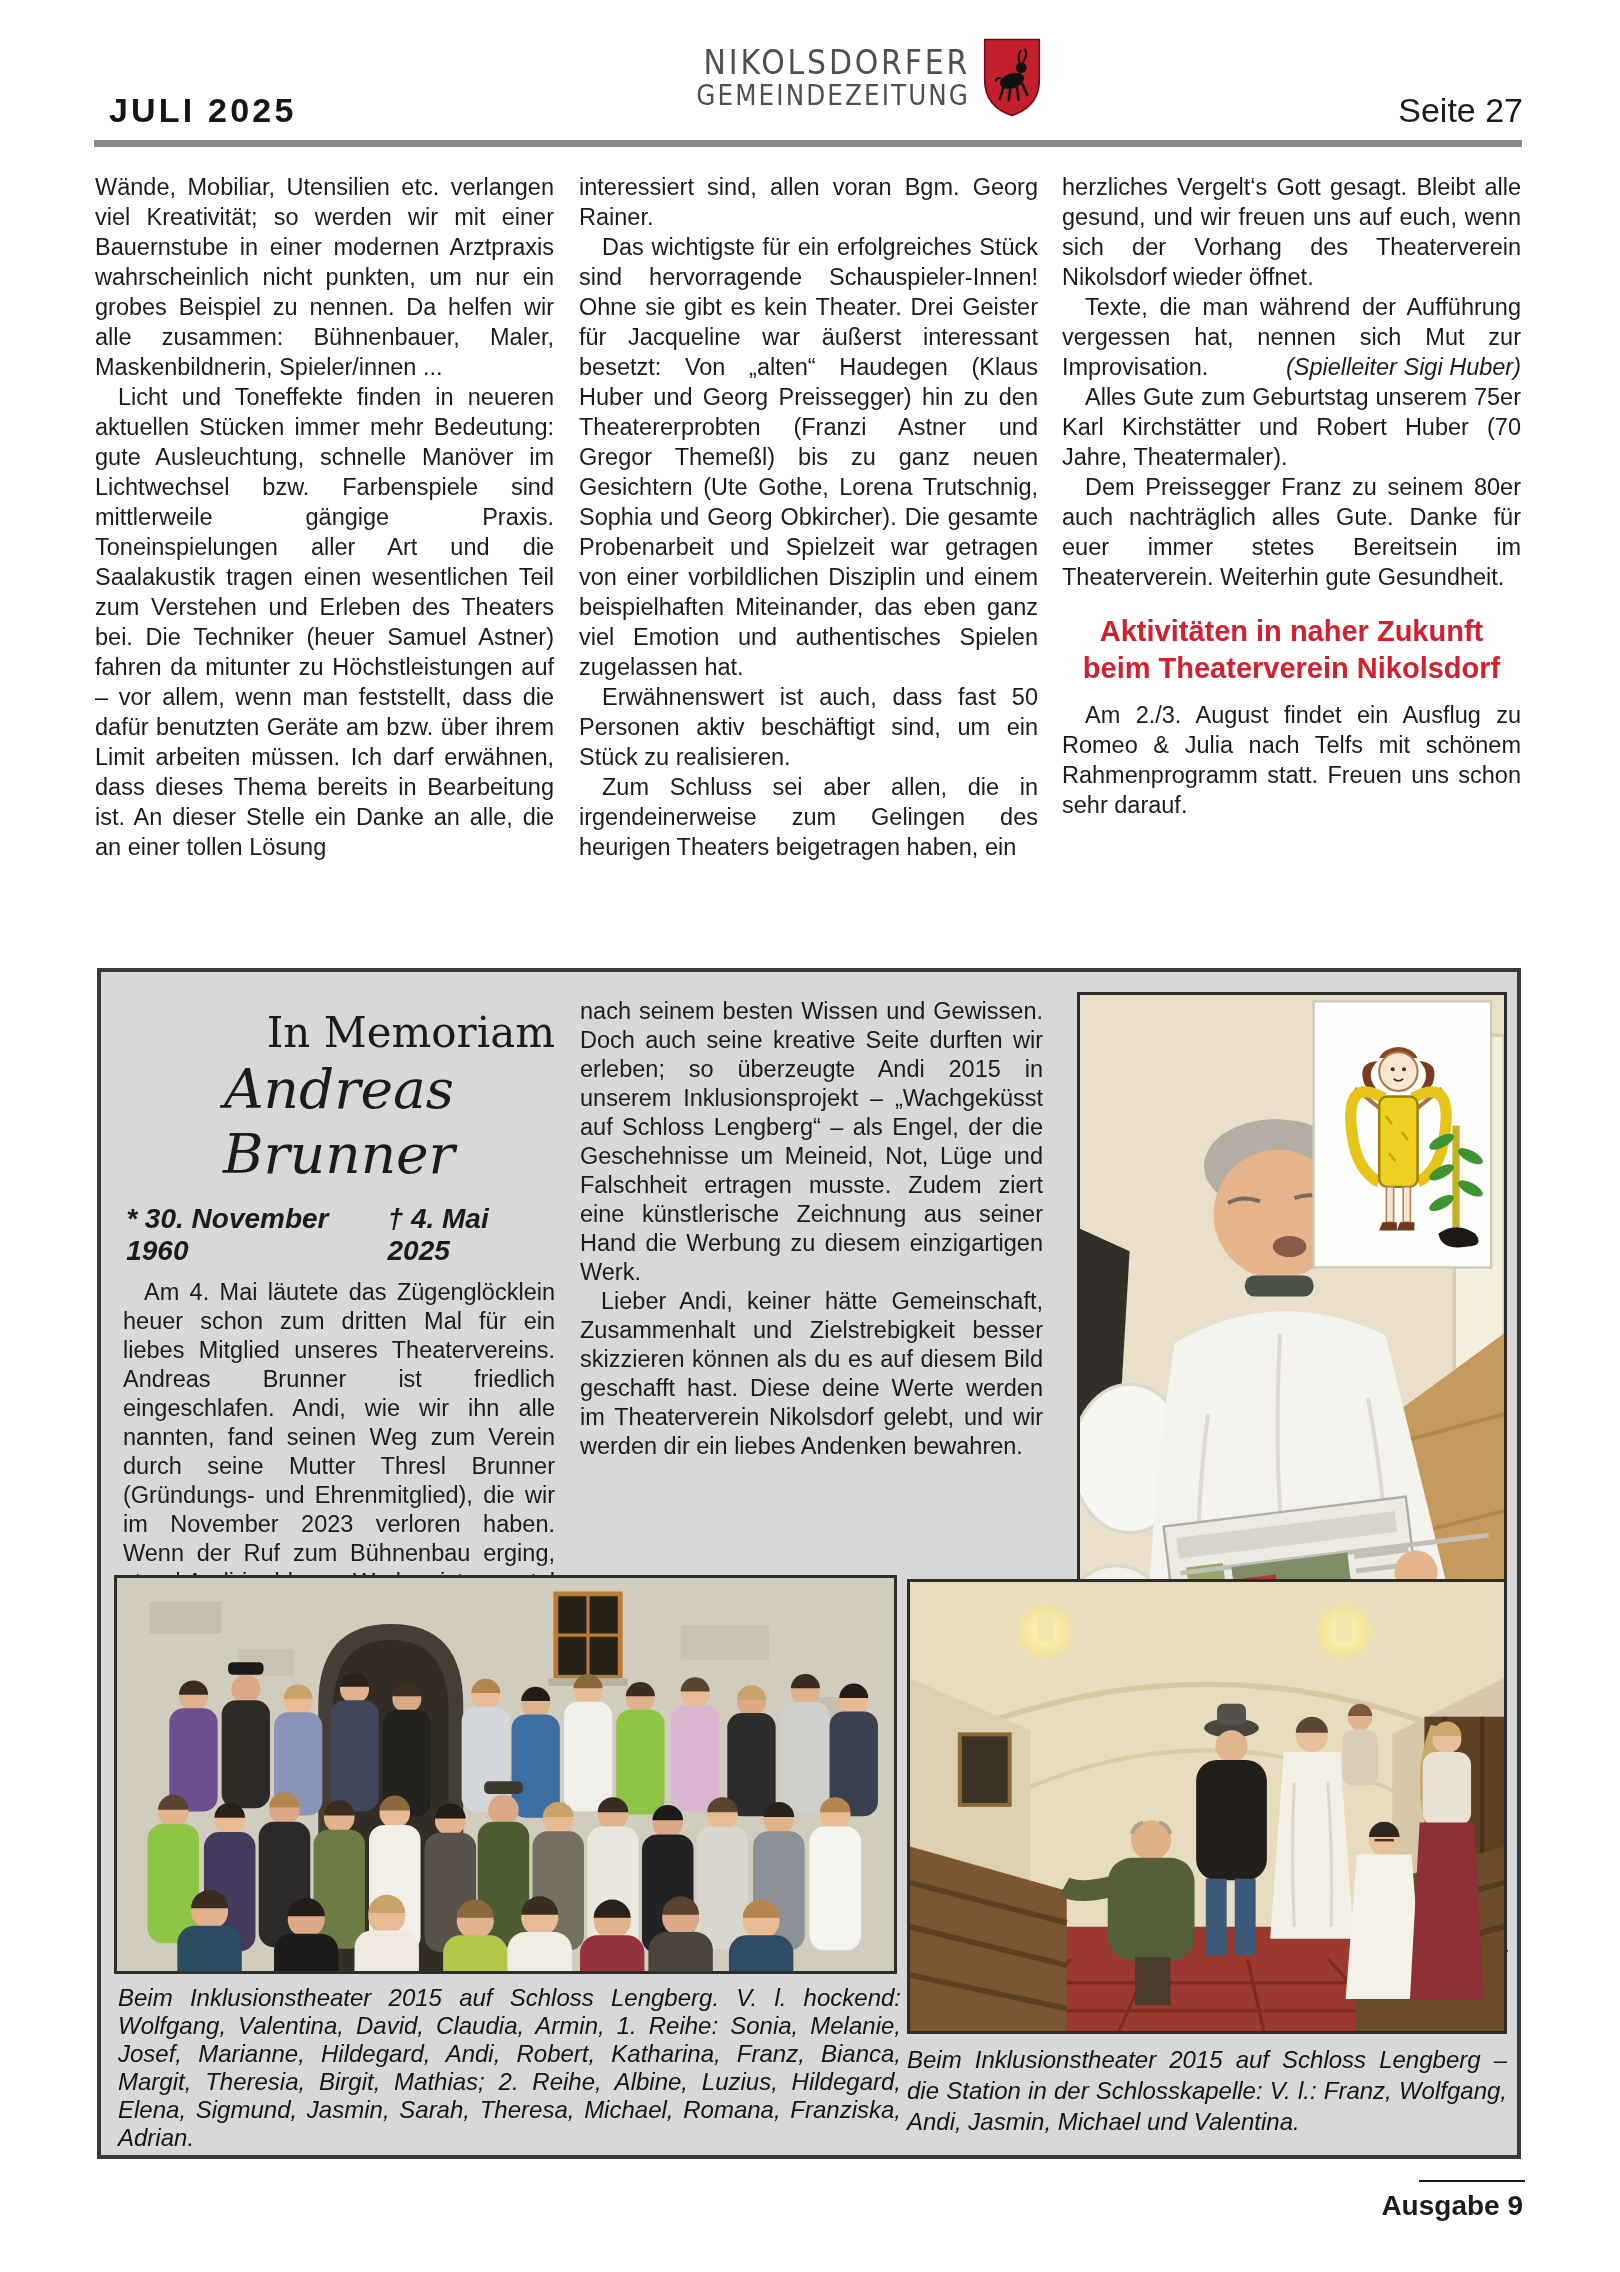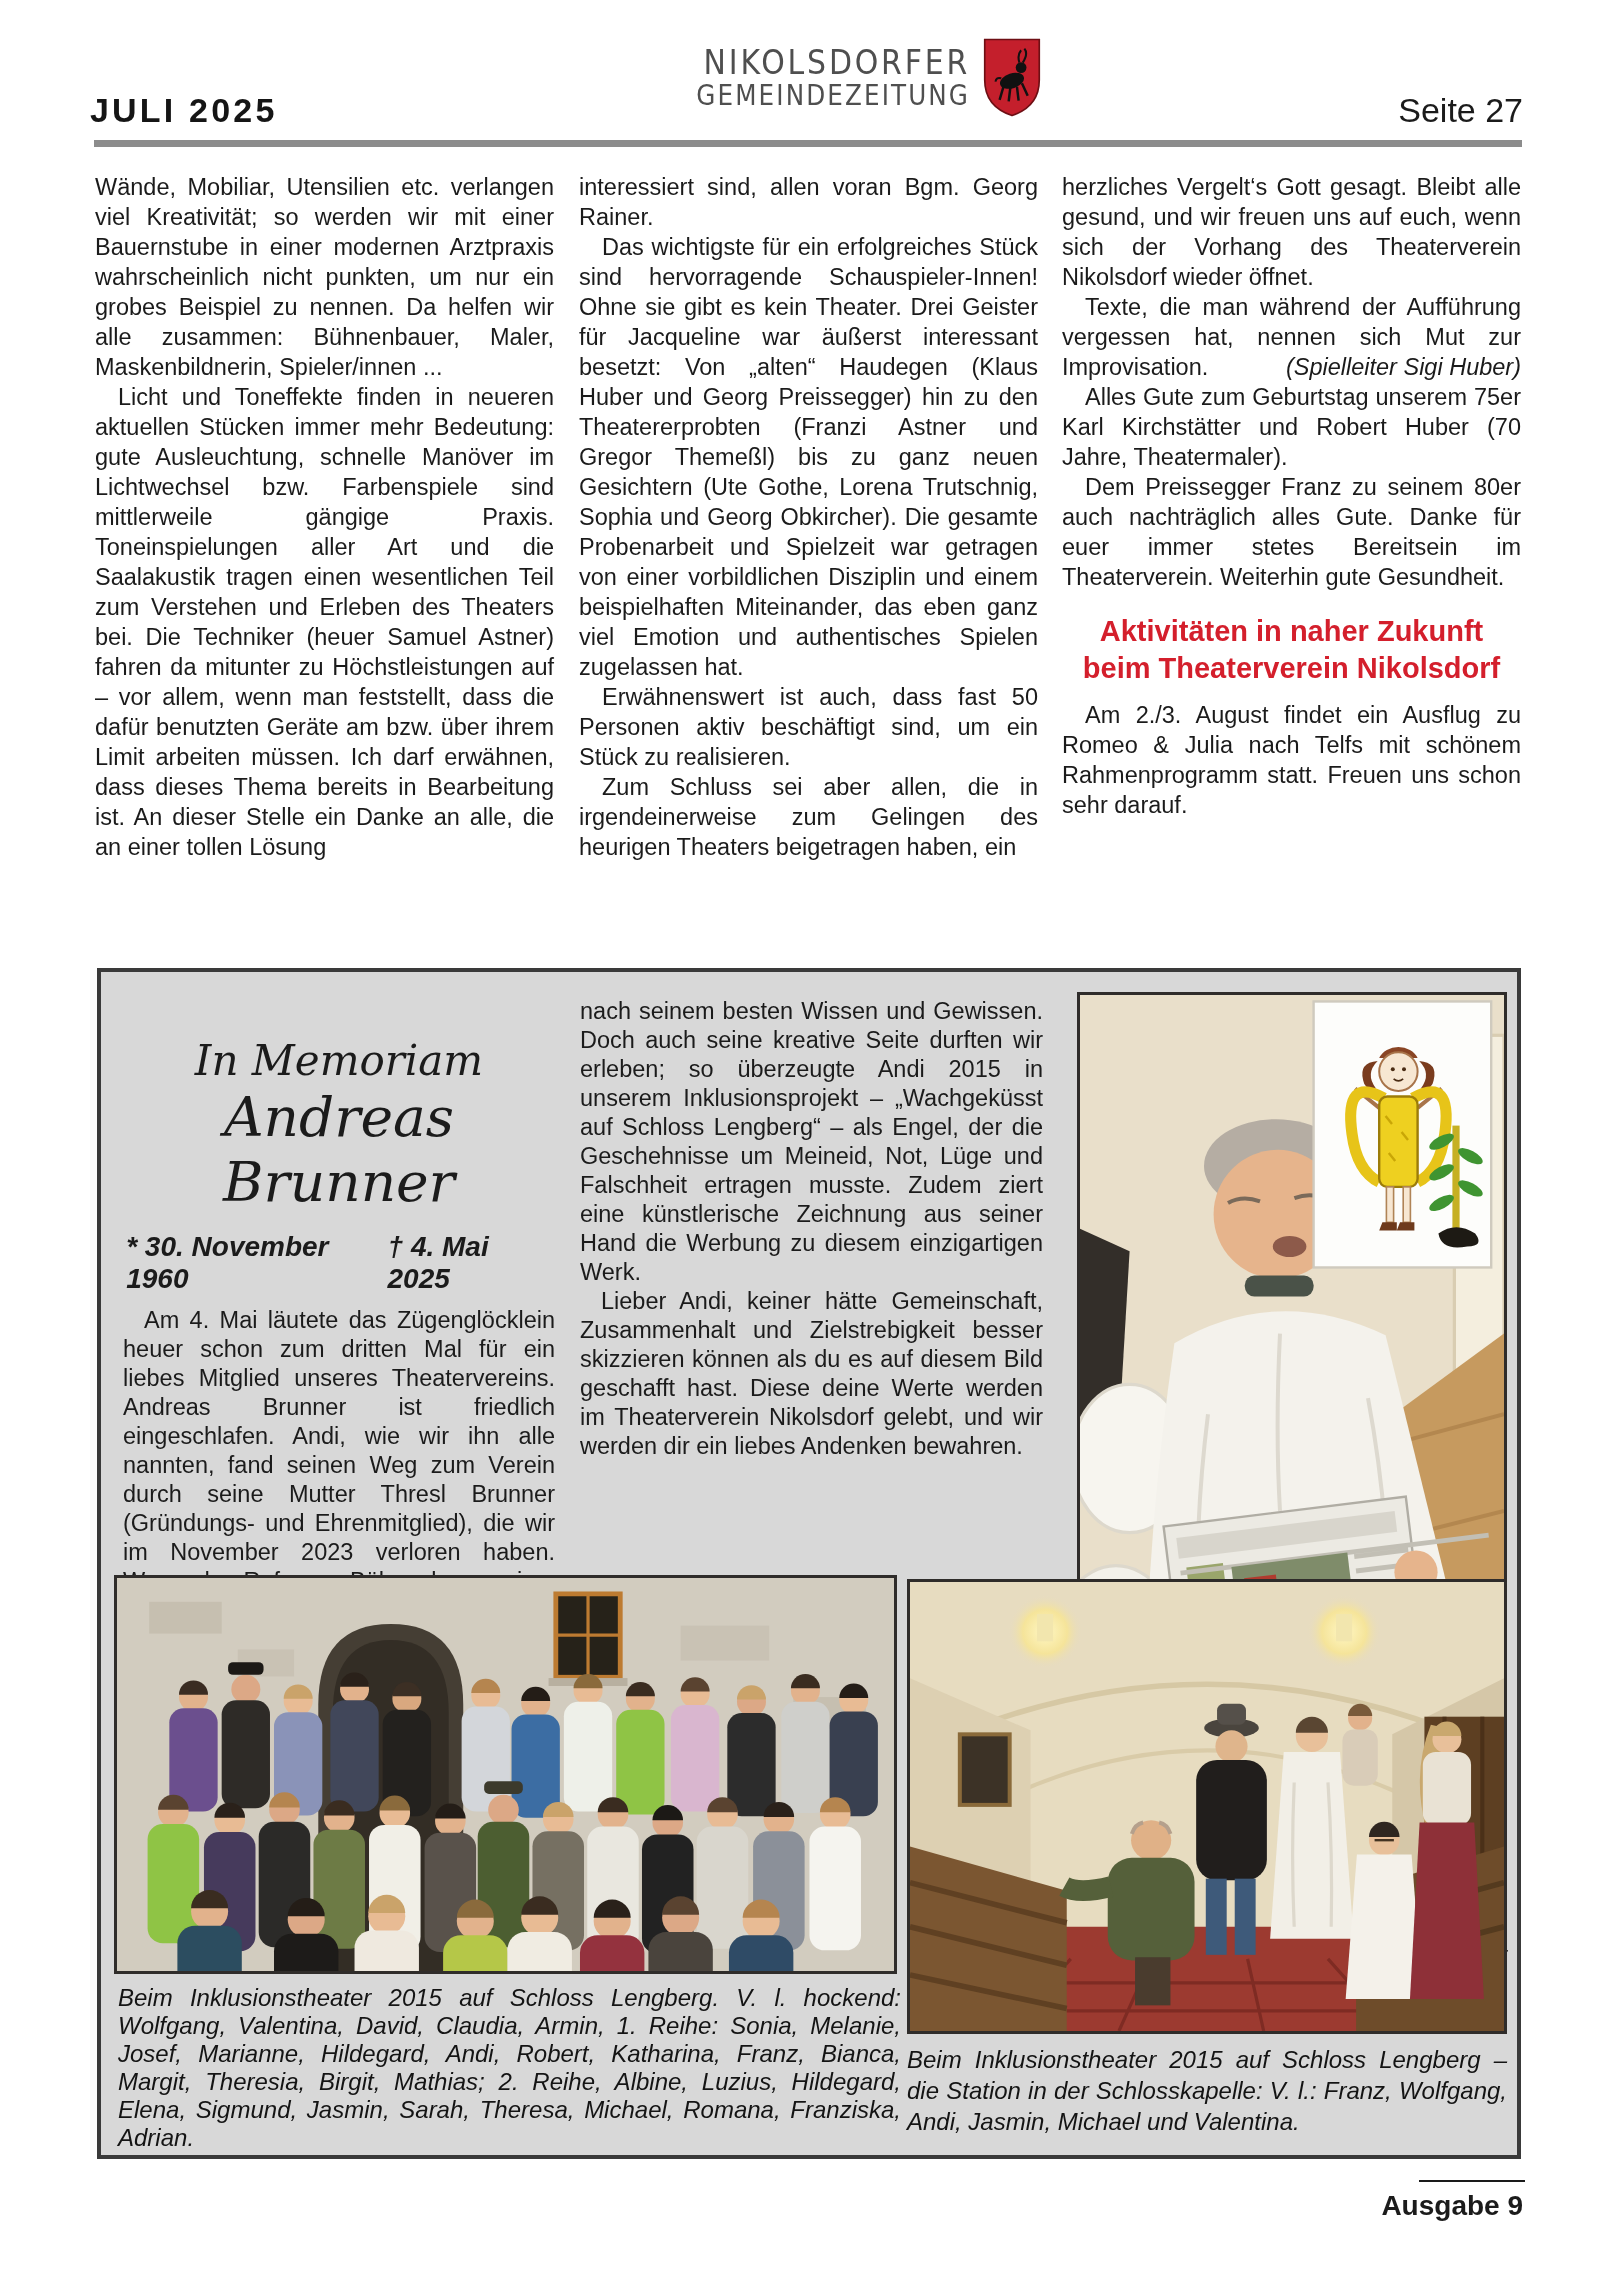--- a/index.html
+++ b/index.html
@@ -1,20 +1,20 @@
 <!DOCTYPE html>
 <html lang="de" style="font-size:13px"><head>
 <meta charset="utf-8">
 <title>Nikolsdorfer Gemeindezeitung</title>
 <style>
   html,body{margin:0;padding:0;background:#e9e9e9;}
   .page{position:relative;width:1620px;height:2273px;background:#ffffff;overflow:hidden;
         font-family:"Liberation Sans",sans-serif;color:#1b1b1b;}
   
-  .issue-date{position:absolute;left:90px;top:91px;font-size:34px;font-weight:bold;
+  .issue-date{position:absolute;left:109px;top:91px;font-size:34px;font-weight:bold;
               letter-spacing:3.2px;color:#151515;}
   .page-label{position:absolute;right:97px;top:91px;font-size:34px;font-weight:normal;color:#1b1b1b;}
   .masthead{position:absolute;left:659px;top:37px;display:flex;align-items:center;gap:11.4px;}
   .masthead-text{text-align:right;color:#4f4f4f;font-family:"DejaVu Sans",sans-serif;
                  transform:scaleX(.88);transform-origin:right center;}
   .masthead-line1{font-size:34px;letter-spacing:3.2px;line-height:36px;}
   .masthead-line2{font-size:28px;letter-spacing:2.4px;line-height:31px;}
   .crest{width:62px;height:81px;}
   .header-rule{position:absolute;left:94px;top:140px;width:1428px;height:6.5px;background:#8c8c8c;}
   
@@ -23,22 +23,22 @@
   .col p{margin:0;}
   .col p.indent{text-indent:23px;}
   #col1{left:95px;} #col2{left:579px;} #col3{left:1062px;}
   .byline{text-align:right;font-style:italic;margin-top:-30px;}
   .red-head{color:var(--accent,#d41f2c);font-weight:bold;font-size:29px;line-height:37px;
             text-align:center;margin:21px 0 13px 0;}
   
   .mem-box{position:absolute;left:97px;top:968px;width:1424px;height:1191px;
            background:#d8d8d8;border:4px solid #3a3a3a;box-sizing:border-box;}
   .mem-left{position:absolute;left:123px;top:1008px;width:432px;}
-  .mem-title{font-family:"DejaVu Serif",serif;font-style:italic;font-size:42px;
-             text-align:center;line-height:49px;margin-top:28px;}
+  .mem-title{font-family:"DejaVu Serif",serif;font-size:42px;
+             text-align:right;line-height:49px;}
   .mem-name{font-family:"DejaVu Serif",serif;font-style:italic;font-size:55px;
             text-align:center;line-height:65px;margin-bottom:16px;}
   .mem-dates{display:flex;justify-content:center;font-weight:bold;font-style:italic;
              font-size:28px;margin:0 3.2px 11.4px 3.2px;}
   .mem-text{font-size:23.5px;line-height:29px;text-align:justify;hyphens:auto;}
   .mem-text p{margin:0;} .mem-text p.indent{text-indent:21px;}
   .mem-mid{position:absolute;left:580px;top:997px;width:463px;}
   .photo{position:absolute;box-sizing:border-box;border:3.2px solid #2f2c2a;background:#cfc8ba;}
   #photoA{left:1077px;top:992px;width:430px;height:929px;}
   #photoB{left:114px;top:1575px;width:783px;height:399px;}

